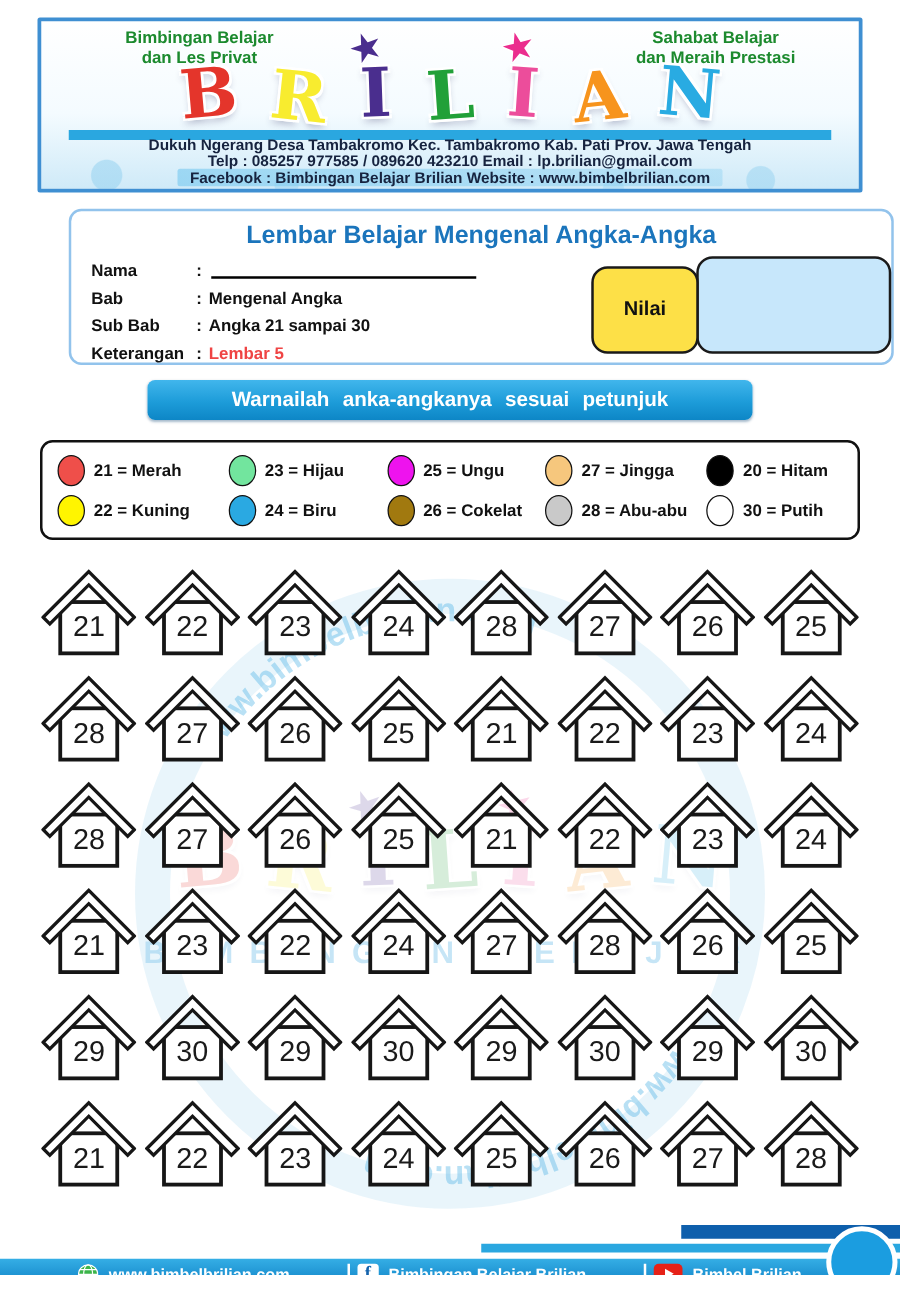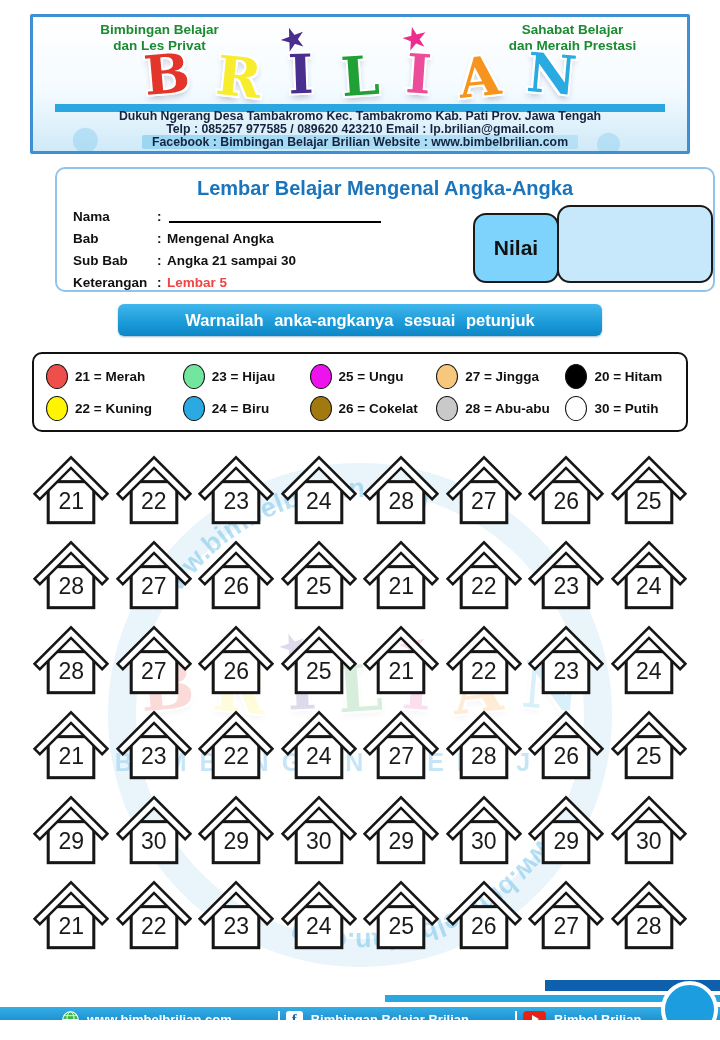--- a/index.html
+++ b/index.html
@@ -55,23 +55,23 @@
   .frow { display:flex; height:22px; align-items:flex-start; }
   .flabel { width:84px; }
   .fcolon { width:10px; }
   .fvalue {}
   .fvalue.green { color:#ef4444; }
   .name-line { display:inline-block; width:212px; border-bottom:2px solid #000;
     height:14px; margin-left:2px; }
   .score-value { position:absolute; left:500px; top:36px; width:156px; height:78px;
     background:#C7E7FB; border:2px solid #1a1a1a; border-radius:13px; }
   .score-label { position:absolute; left:416px; top:44px; width:86px; height:70px;
-    background:#7dd3fc; border:2px solid #1a1a1a; border-radius:13px;
+    background:#fde047; border:2px solid #1a1a1a; border-radius:13px;
     display:flex; align-items:center; justify-content:center;
-    font-size:21px; font-weight:bold; }
+    font-size:16px; font-weight:bold; }
 
   
   .instr { position:absolute; left:118px; top:304px; width:484px; height:32px;
     border-radius:6px; background:linear-gradient(180deg,#41B6EC 0%,#1D9CD9 55%,#0D86C6 100%);
     box-shadow:0 1px 2px rgba(0,60,110,.35);
     display:flex; align-items:center; justify-content:center;
     color:#fff; font-size:16.5px; font-weight:bold; word-spacing:6px; }
 
   
   .legend { position:absolute; left:32px; top:352px; width:656px; height:80px;

